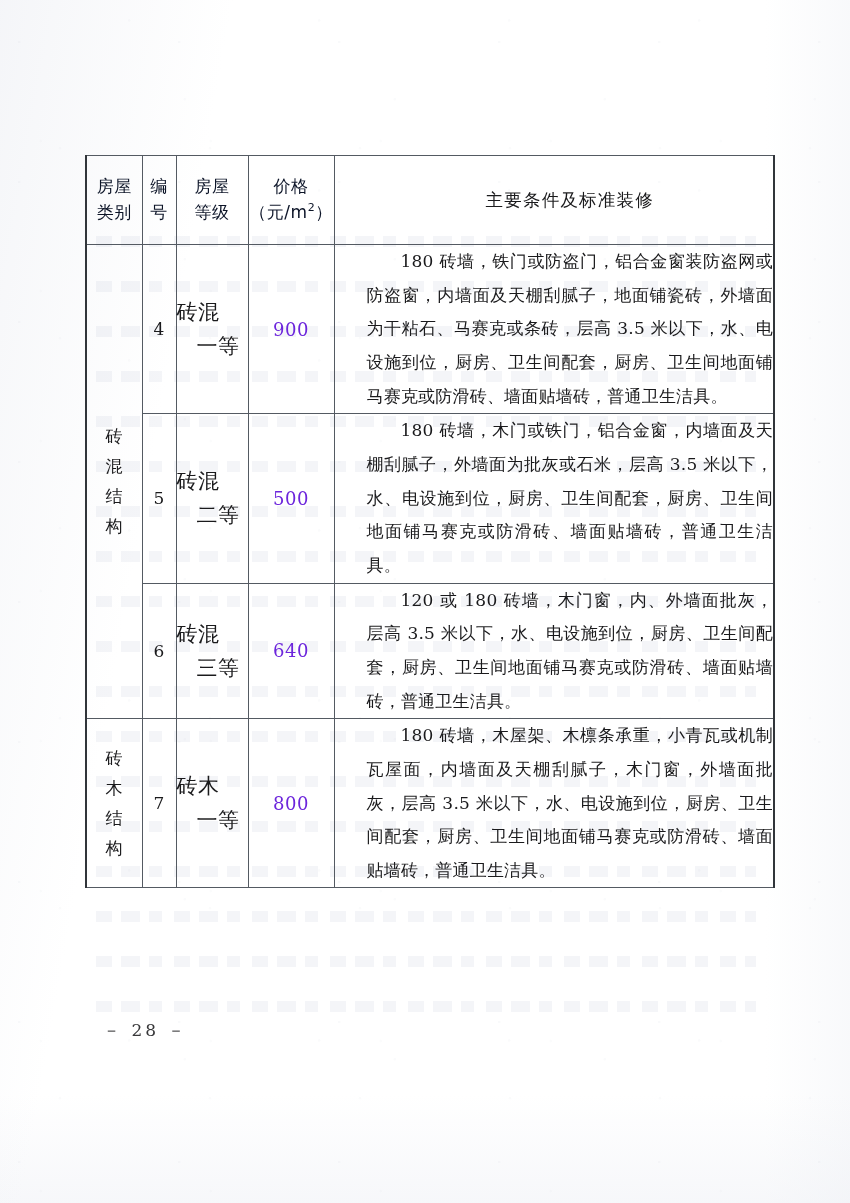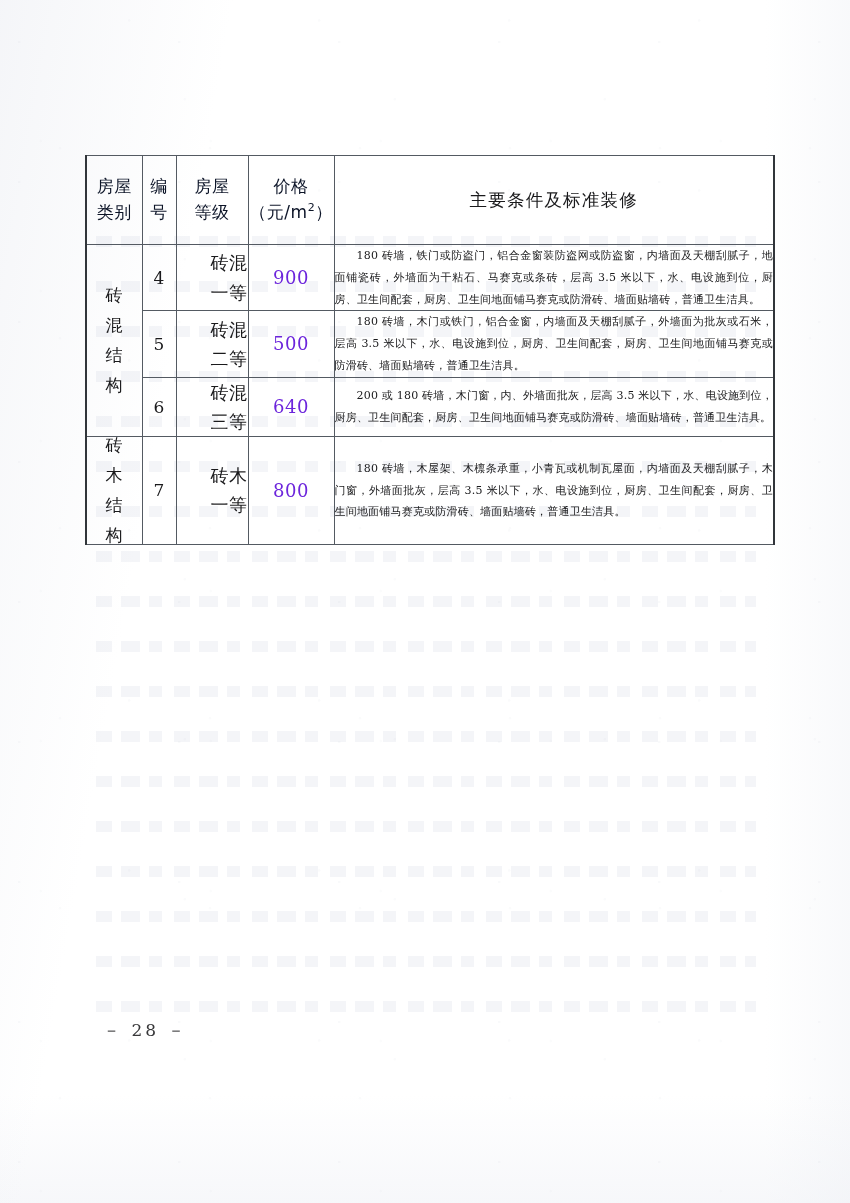--- a/index.html
+++ b/index.html
@@ -78,21 +78,21 @@
     background: transparent;
   }
   #value-table td, #value-table th {
     border: 1px solid #555b63;
     padding: 0;
     vertical-align: middle;
     background: transparent;
     font-weight: normal;
   }
   #value-table .outer-left { border-left-width: 2px; border-left-color: #33373c; }
-  #value-table .outer-right { border-right-width: 2px; border-right-color: #33373c; }
+  #value-table .outer-right { border-right-width: 2px; border-right-color: #33373c; padding-left: 32px; }
 
   
   col.c-kind  { width: 56px; }
   col.c-no    { width: 34px; }
   col.c-grade { width: 72px; }
   col.c-price { width: 86px; }
   col.c-desc  { width: 440px; }
 
   
   .hdr-row td { height: 88px; border-top-width: 2px; border-top-color: #33373c; }
@@ -129,37 +129,37 @@
     gap: 13px;
     letter-spacing: 0.5px;
   }
   .no-cell {
     text-align: center;
     font-size: 17px;
     font-family: "DejaVu Serif", "Liberation Serif", serif;
     color: #1d1d1f;
   }
   .grade-cell {
-    text-align: right;
-    font-size: 18px;
+    text-align: left;
+    font-size: 21px;
     line-height: 1.62;
     letter-spacing: 0.5px;
     color: #1d1d1f;
   }
-  .grade-cell .l2 { display: block; }
+  .grade-cell .l2 { display: block; padding-left: 20px; }
   .price-cell {
     text-align: center;
     font-size: 18px;
     font-family: "DejaVu Serif", "Liberation Serif", serif;
     letter-spacing: 0.5px;
     color: #6d28d9;
   }
   .desc-cell {
     padding: 9px 12px 9px 13px;
-    font-size: 11px;
+    font-size: 17px;
     line-height: 1.98;
     text-align: justify;
     text-justify: inter-character;
     text-indent: 2em;
     letter-spacing: 0.2px;
     color: #1d1d1f;
     vertical-align: middle;
   }
 
   
@@ -251,21 +251,21 @@
         <td class="desc-cell outer-right">180 砖墙，木门或铁门，铝合金窗，内墙面及天棚刮腻子，外墙面为批灰或石米，层高 3.5 米以下，水、电设施到位，厨房、卫生间配套，厨房、卫生间地面铺马赛克或防滑砖、墙面贴墙砖，普通卫生洁具。</td>
       </tr>
 
       <tr>
         <td class="no-cell">6</td>
         <td class="grade-cell">
           <span>砖混</span>
           <span class="l2">三等</span>
         </td>
         <td class="price-cell">640</td>
-        <td class="desc-cell outer-right">200 或 180 砖墙，木门窗，内、外墙面批灰，层高 3.5 米以下，水、电设施到位，厨房、卫生间配套，厨房、卫生间地面铺马赛克或防滑砖、墙面贴墙砖，普通卫生洁具。</td>
+        <td class="desc-cell outer-right">120 或 180 砖墙，木门窗，内、外墙面批灰，层高 3.5 米以下，水、电设施到位，厨房、卫生间配套，厨房、卫生间地面铺马赛克或防滑砖、墙面贴墙砖，普通卫生洁具。</td>
       </tr>
 
       <tr class="group-top tbl-bottom">
         <td class="kind-cell outer-left">
           <div class="kind-stack">
             <span>砖</span>
             <span>木</span>
             <span>结</span>
             <span>构</span>
           </div>

